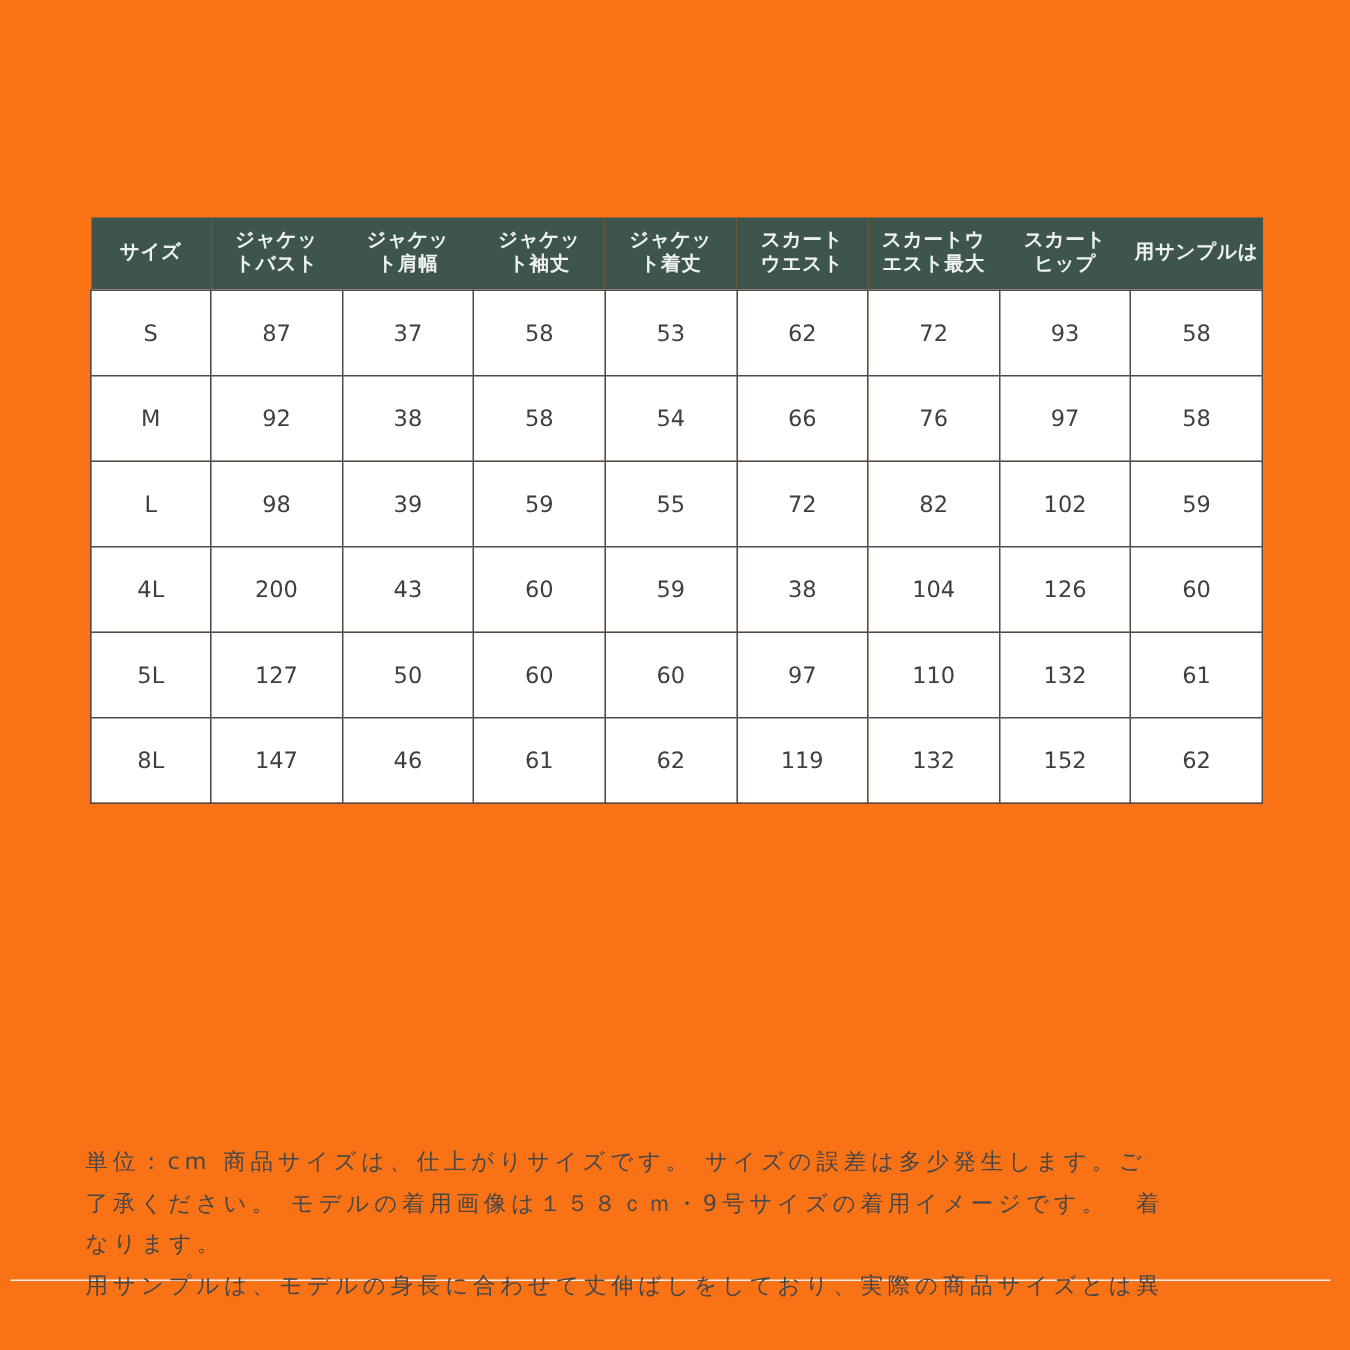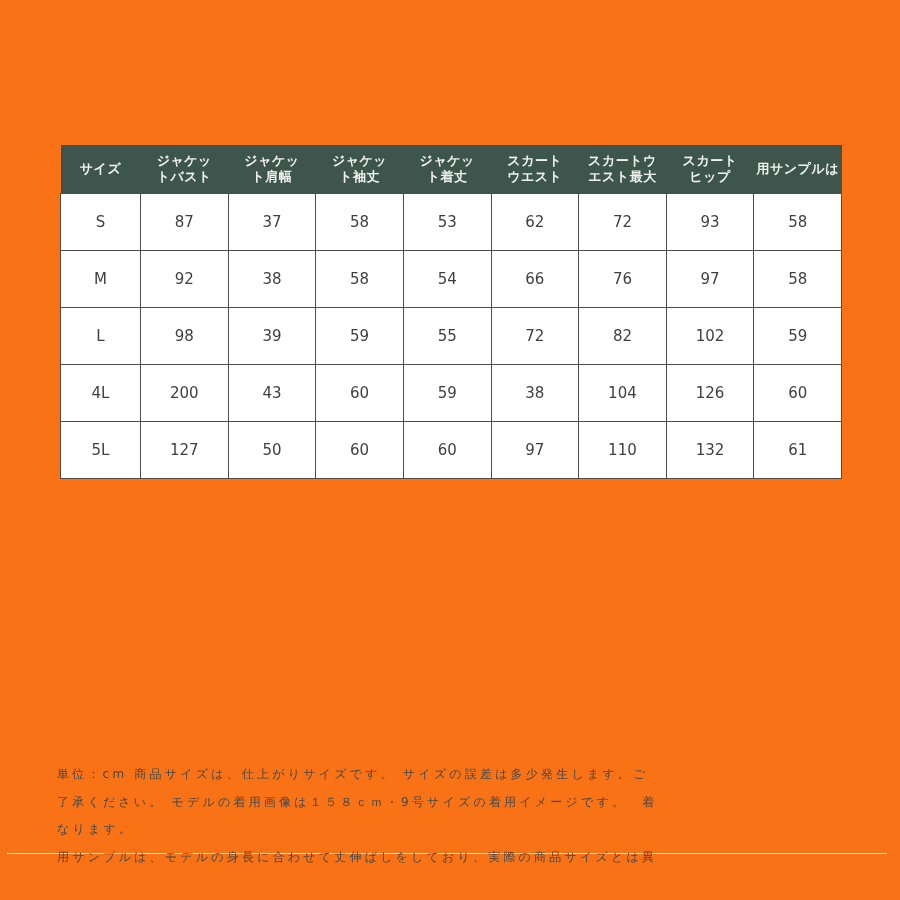--- a/index.html
+++ b/index.html
@@ -53,21 +53,21 @@
     background: #ffffff;
   }
   .note {
     position: absolute;
     left: 57px;
     top: 761px;
     width: 800px;
   }
   .note p {
     margin: 0;
-    font-size: 12px;
+    font-size: 15px;
     line-height: 27.5px;
     letter-spacing: 3.2px;
     color: #474747;
     white-space: nowrap;
     font-weight: 500;
   }
   .note-divider {
     position: absolute;
     left: -50px;
     top: 92px;
@@ -153,20 +153,31 @@
           <td>5L</td>
           <td>127</td>
           <td>50</td>
           <td>60</td>
           <td>60</td>
           <td>97</td>
           <td>110</td>
           <td>132</td>
           <td>61</td>
         </tr>
+        <tr>
+          <td>8L</td>
+          <td>147</td>
+          <td>46</td>
+          <td>61</td>
+          <td>62</td>
+          <td>119</td>
+          <td>132</td>
+          <td>152</td>
+          <td>62</td>
+        </tr>
       </tbody>
   </table>
 
   <div class="note">
     <div class="note-divider"></div>
     <p>単位：cm 商品サイズは、仕上がりサイズです。 サイズの誤差は多少発生します。ご</p>
     <p>了承ください。 モデルの着用画像は１５８ｃｍ・9号サイズの着用イメージです。　着</p>
     <p>なります。</p>
     <p>用サンプルは、モデルの身長に合わせて丈伸ばしをしており、実際の商品サイズとは異</p>
   </div>

